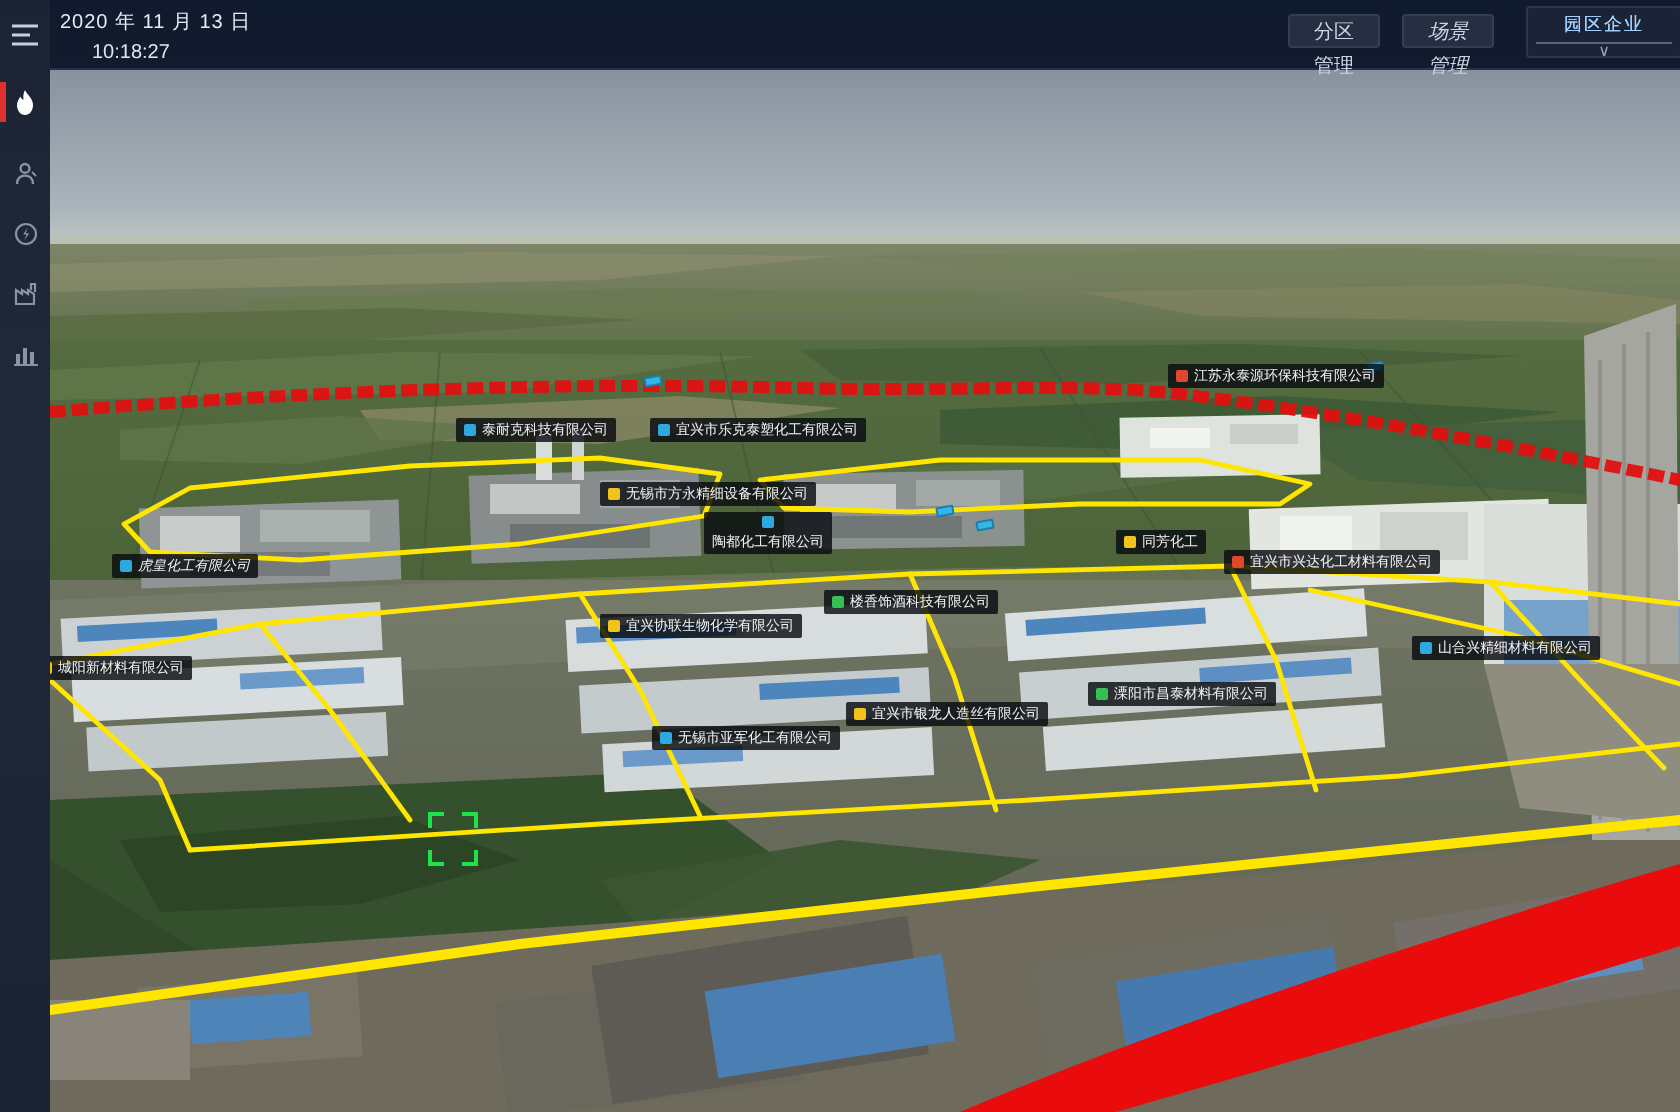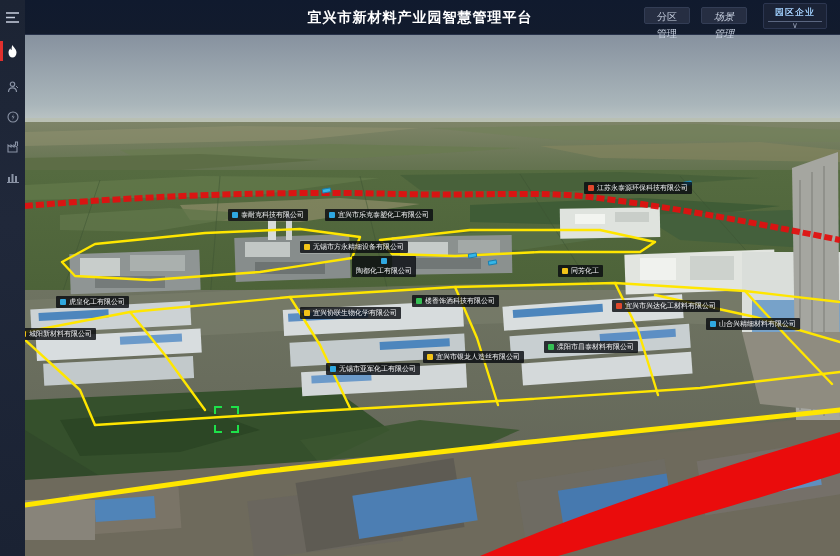--- a/index.html
+++ b/index.html
@@ -13,21 +13,21 @@
   #datetime { position:absolute; left:30px; top:4px; color:#e6eaf2; }
   #date-text { font-size:10px; letter-spacing:.5px; }
   #time-text { font-size:10px; margin-left:16px; margin-top:3px; color:#dfe4ee; }
   #page-title { position:absolute; left:0; right:0; top:9px; text-align:center;
     color:#ffffff; font-size:14px; font-weight:bold; letter-spacing:1px; }
   .tb-btn { position:absolute; top:7px; height:17px; padding:0 9px; line-height:17px;
     background:#262e42; color:#ccd4e4; font-size:10px; border:1px solid #333d55;
     border-radius:2px; cursor:pointer; }
   #btn-zone { left:644px; width:46px; text-align:center; }
   #btn-scene { left:701px; width:46px; text-align:center;font-style:italic; }
-  #dropdown { position:absolute; left:763px; top:3px; width:64px; height:26px;
+  #dropdown { position:absolute; left:763px; top:3px; width:78px; height:26px;
     background:#1b2336; border:1px solid #2c3650; border-radius:2px; cursor:pointer; }
   #dropdown-label { display:block; text-align:center; font-size:9px; margin-top:2px;
     background:linear-gradient(90deg,#7fc8ff,#cfd8ff,#7fc8ff);
     -webkit-background-clip:text; background-clip:text; color:#9fd2ff; letter-spacing:1px; }
   #dropdown-divider { display:block; height:1px; margin:2px 4px 0 4px; background:#5a6residual; background:#5a6680; }
   #dropdown-chevron { display:block; text-align:center; color:#98a2b8; font-size:8px; line-height:7px; }
 
   
   #sidebar { position:absolute; left:0; top:0; width:25px; height:556px;
     background:linear-gradient(180deg,#1c2434,#20283a 40%,#1a2233); z-index:40; }
@@ -221,37 +221,37 @@
           <span>陶都化工有限公司</span>
         </div>
         <div class="map-label" style="left: 559px; top: 147px;">
           <span class="label-icon" style="background: rgb(224, 72, 44);"></span>
           <span>江苏永泰源环保科技有限公司</span>
         </div>
         <div class="map-label" style="left: 533px; top: 230px;">
           <span class="label-icon" style="background: rgb(242, 195, 24);"></span>
           <span>同芳化工</span>
         </div>
-        <div class="map-label" style="left: 31px; top: 261px;">
+        <div class="map-label" style="left: 31px; top: 242px; font-style: italic;">
           <span class="label-icon" style="background: rgb(47, 168, 224);"></span>
           <span>虎皇化工有限公司</span>
         </div>
         <div class="map-label" style="left: -9px; top: 293px;">
           <span class="label-icon" style="background: rgb(242, 195, 24);"></span>
           <span>城阳新材料有限公司</span>
         </div>
         <div class="map-label" style="left: 275px; top: 272px;">
           <span class="label-icon" style="background: rgb(242, 195, 24);"></span>
           <span>宜兴协联生物化学有限公司</span>
         </div>
         <div class="map-label" style="left: 387px; top: 260px;">
           <span class="label-icon" style="background: rgb(53, 192, 84);"></span>
           <span>楼香饰酒科技有限公司</span>
         </div>
-        <div class="map-label" style="left: 587px; top: 265px;">
+        <div class="map-label" style="left: 587px; top: 240px;">
           <span class="label-icon" style="background: rgb(224, 72, 44);"></span>
           <span>宜兴市兴达化工材料有限公司</span>
         </div>
         <div class="map-label" style="left: 681px; top: 283px;">
           <span class="label-icon" style="background: rgb(47, 168, 224);"></span>
           <span>山合兴精细材料有限公司</span>
         </div>
         <div class="map-label" style="left: 519px; top: 306px;">
           <span class="label-icon" style="background: rgb(53, 192, 84);"></span>
           <span>溧阳市昌泰材料有限公司</span>
@@ -268,21 +268,24 @@
         <div class="vehicle" style="left: 658px; top: 146px;"></div>
         <div class="vehicle" style="left: 443px; top: 218px;"></div>
         <div class="vehicle" style="left: 463px; top: 225px;"></div>
         <div id="target-box" style="left: 188px; top: 370px;"><svg width="27" height="29" viewBox="0 0 27 29">
             <path d="M2,9 V2 H9 M18,2 H25 V9 M25,20 V27 H18 M9,27 H2 V20" fill="none" stroke="#1ee24a" stroke-width="2"></path>
           </svg></div>
       </div>
   </div>
 
   <div id="topbar">
-    <div id="page-title">宜兴市新材料产业园智慧管理平台</div>
+    <div id="datetime">
+      <div id="date-text">2020 年 11 月 13 日</div>
+      <div id="time-text">10:18:27</div>
+    </div>
     <div class="tb-btn" id="btn-zone">分区管理</div>
     <div class="tb-btn" id="btn-scene">场景管理</div>
     <div id="dropdown">
       <span id="dropdown-label">园区企业</span>
       <span id="dropdown-divider"></span>
       <span id="dropdown-chevron">∨</span>
     </div>
   </div>
 
   <div id="sidebar">

